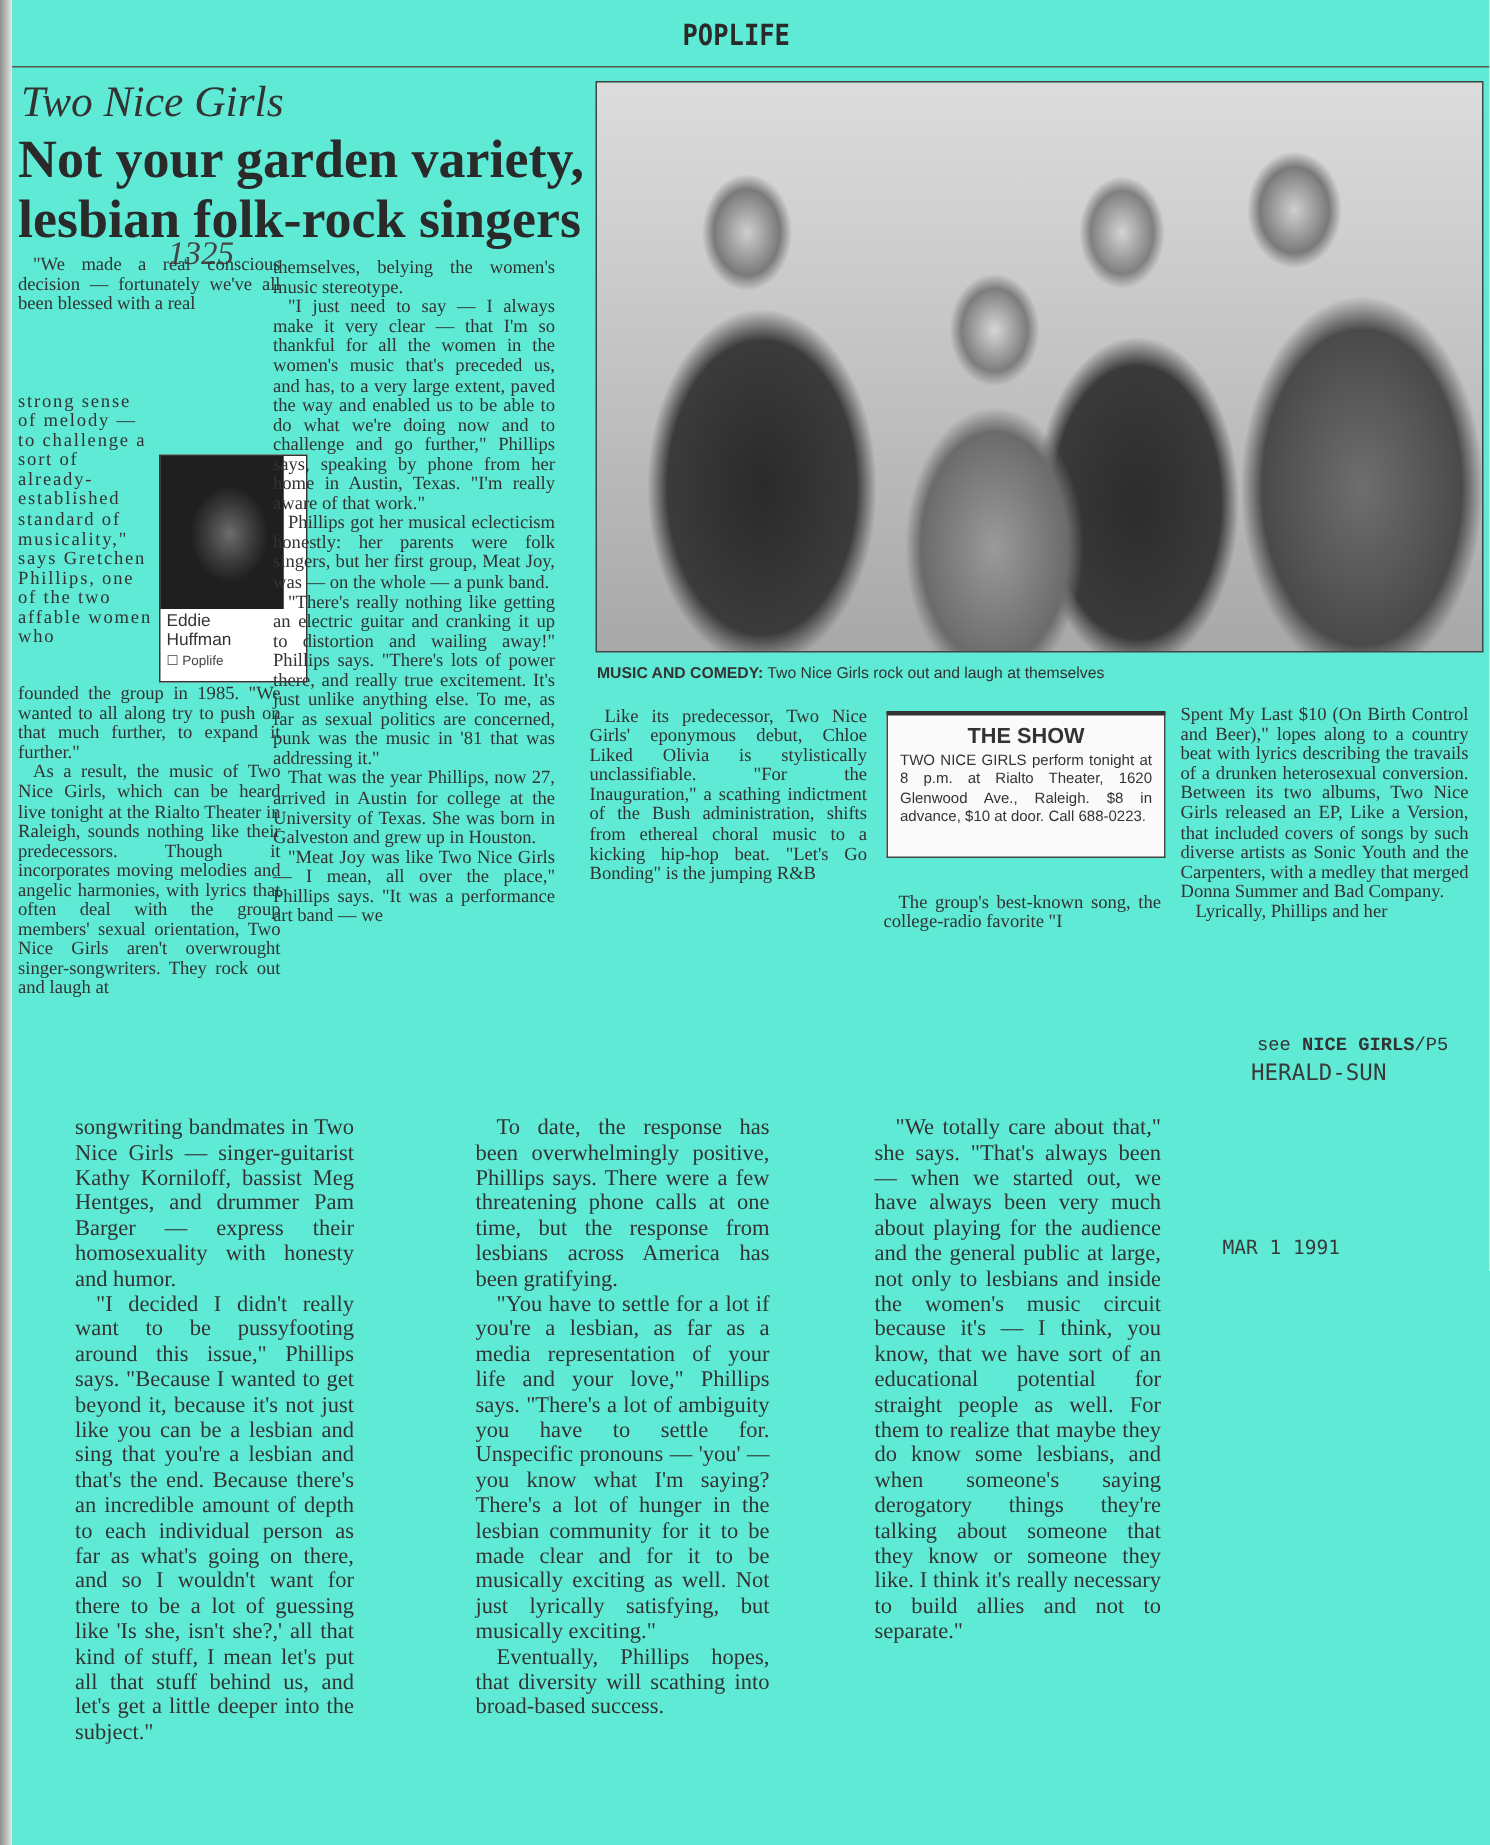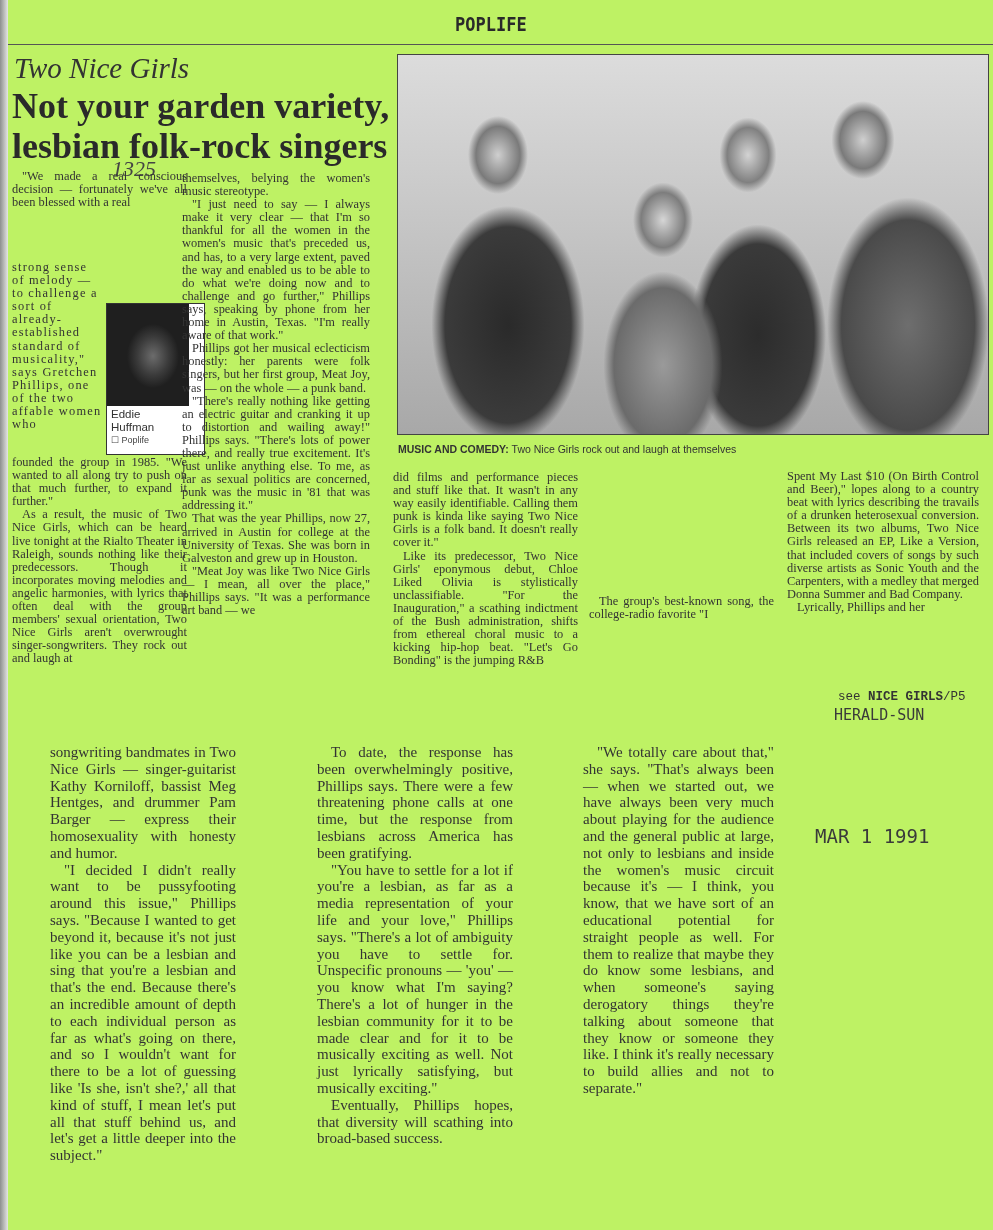--- a/index.html
+++ b/index.html
@@ -1,18 +1,18 @@
 <!DOCTYPE html>
 <html><head>
 <meta charset="utf-8">
 <style>
   * { box-sizing: border-box; margin: 0; padding: 0; }
   html, body { width: 993px; height: 1230px; background: #f4f5f3; overflow: hidden; }
   body { position: relative; font-family: "DejaVu Serif", serif; color: #2b2b2b; }
-  .page { position: absolute; left: 0; top: 0; width: 993px; height: 1230px; background: #bef264; }
+  .page { position: absolute; left: 0; top: 0; width: 993px; height: 1230px; background: #5eead4; }
   .leftshade { position: absolute; left: 0; top: 0; width: 8px; height: 1230px; background: linear-gradient(to right, #8d8f8e, #e5e6e4); }
 
   .section-label { position: absolute; left: 455px; top: 14px; font-family: "DejaVu Sans Mono", monospace; font-weight: bold; font-size: 17px; letter-spacing: 0; color: #2a2a2a; transform: scaleY(1.15); }
   .top-rule { position: absolute; left: 8px; top: 44px; width: 985px; height: 1px; background: #555; }
 
   .kicker { position: absolute; left: 14px; top: 52px; font-family: "Liberation Serif", serif; font-size: 29px; color: #333; font-style: italic; }
   .headline { position: absolute; left: 12px; top: 86px; width: 380px; font-family: "Liberation Serif", serif; font-size: 36px; line-height: 40px; color: #2a2a2a; }
   .handnote { position: absolute; left: 112px; top: 156px; font-family: "Liberation Serif", serif; font-style: italic; font-size: 22px; color: #444; }
 
   .col { position: absolute; font-family: "Liberation Serif", serif; font-size: 12.4px; line-height: 13.1px; color: #333; text-align: justify; }
@@ -50,21 +50,21 @@
   .caption b { font-weight: bold; }
 
   .showbox { position: absolute; left: 591px; top: 474px; width: 186px; height: 98px; border: 1px solid #444; border-top: 3px solid #333; background: #fafafa; padding: 6px 8px; }
   .showbox .t { font-family: "Liberation Sans", sans-serif; font-weight: bold; font-size: 14.5px; text-align: center; color: #333; margin-bottom: 3px; }
   .showbox .b { font-family: "Liberation Sans", sans-serif; font-size: 10px; line-height: 12.3px; color: #333; text-align: justify; }
 
   .see-more { position: absolute; left: 838px; top: 690px; font-family: Liberation Mono, monospace; font-size: 12.5px; color: #333; }
   .see-more b { font-weight: bold; }
   .stamp { position: absolute; font-family: "DejaVu Sans Mono", monospace; color: #3a3a3a; }
   .stamp.paper { left: 834px; top: 706px; font-size: 15px; }
-  .stamp.date { left: 815px; top: 825px; font-size: 19px; text-align: center; }
+  .stamp.date { left: 815px; top: 825px; font-size: 13px; text-align: center; }
 
   .lower { position: absolute; font-family: "Liberation Serif", serif; font-size: 15px; line-height: 16.8px; color: #333; text-align: justify; }
   .lower p { text-indent: 14px; }
   .lower p.noind { text-indent: 0; }
   .l1 { left: 50px; top: 744px; width: 186px; }
   .l2 { left: 317px; top: 744px; width: 196px; }
   .l3 { left: 583px; top: 744px; width: 191px; }
 </style>
 </head>
 <body>
@@ -107,24 +107,27 @@
     <p>That was the year Phillips, now 27, arrived in Austin for college at the University of Texas. She was born in Galveston and grew up in Houston.</p>
     <p>"Meat Joy was like Two Nice Girls — I mean, all over the place," Phillips says. "It was a performance art band — we</p>
   </div>
 
   <div class="photo-main"></div>
   <div class="caption">
     <b>MUSIC AND COMEDY:</b><span> Two Nice Girls rock out and laugh at themselves</span>
   </div>
 
   <div class="col c3">
-    <p class="noind">did films and performance pieces and stuff like that. It wasn't in any way easily identifiable. Calling them punk is kinda like saying Two Nice Girls is a folk band. It doesn't really cover it."</p>
     <p>Like its predecessor, Two Nice Girls' eponymous debut, Chloe Liked Olivia is stylistically unclassifiable. "For the Inauguration," a scathing indictment of the Bush administration, shifts from ethereal choral music to a kicking hip-hop beat. "Let's Go Bonding" is the jumping R&amp;B</p>
   </div>
 
+  <div class="showbox">
+    <div class="t">THE SHOW</div>
+    <div class="b">TWO NICE GIRLS perform tonight at 8 p.m. at Rialto Theater, 1620 Glenwood Ave., Raleigh. $8 in advance, $10 at door. Call 688-0223.</div>
+  </div>
 
   <div class="col c4">
     <p>The group's best-known song, the college-radio favorite "I</p>
   </div>
 
   <div class="col c5">
     <p class="noind">Spent My Last $10 (On Birth Control and Beer)," lopes along to a country beat with lyrics describing the travails of a drunken heterosexual conversion. Between its two albums, Two Nice Girls released an EP, Like a Version, that included covers of songs by such diverse artists as Sonic Youth and the Carpenters, with a medley that merged Donna Summer and Bad Company.</p>
     <p>Lyrically, Phillips and her</p>
   </div>
 

